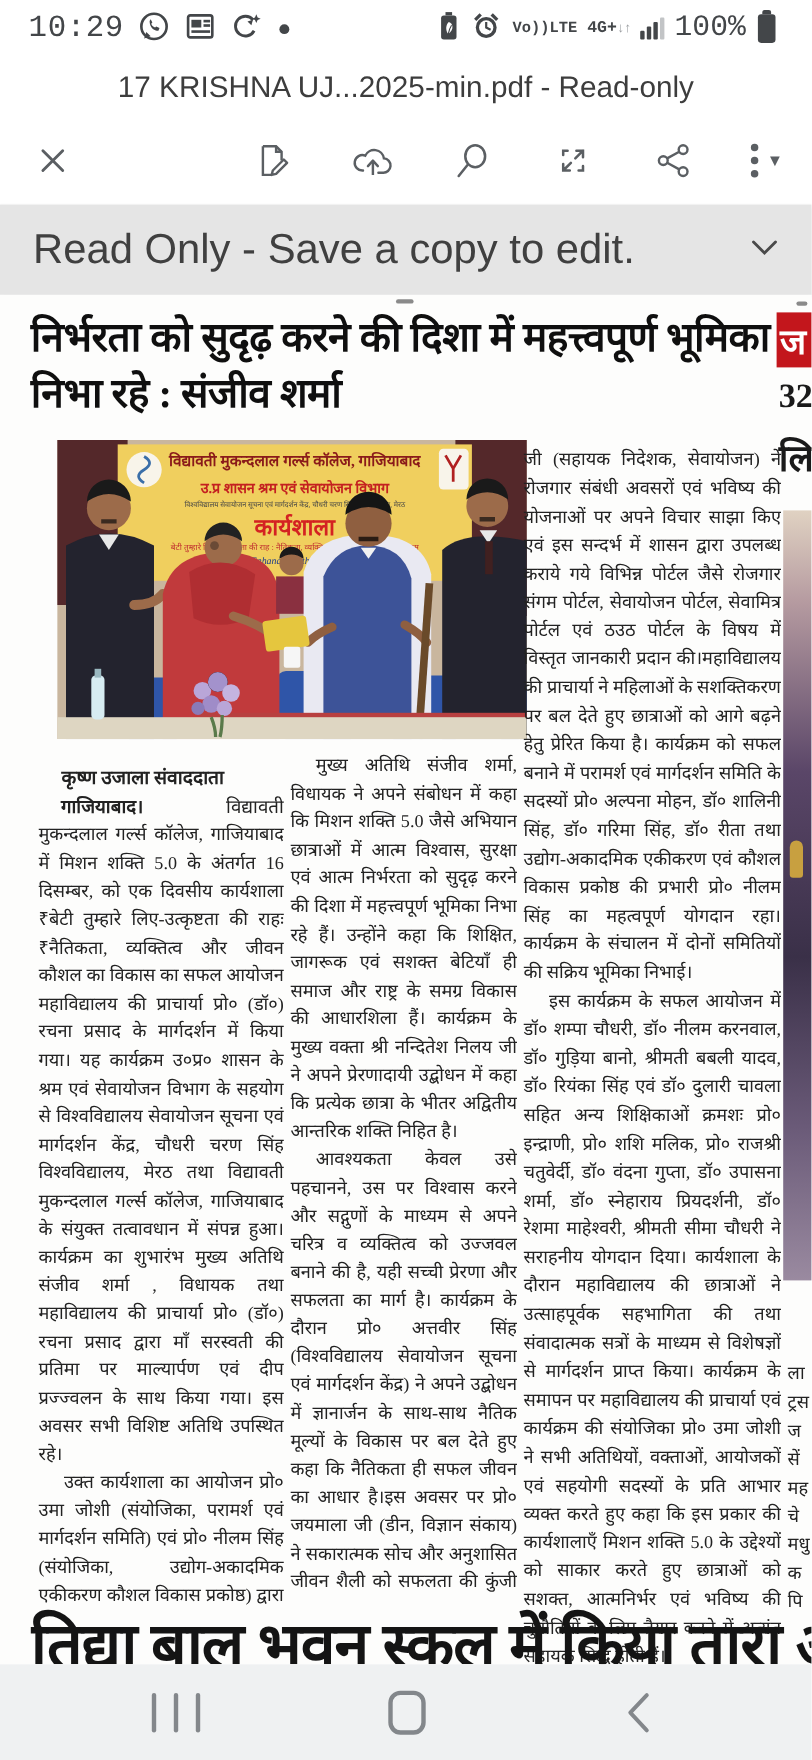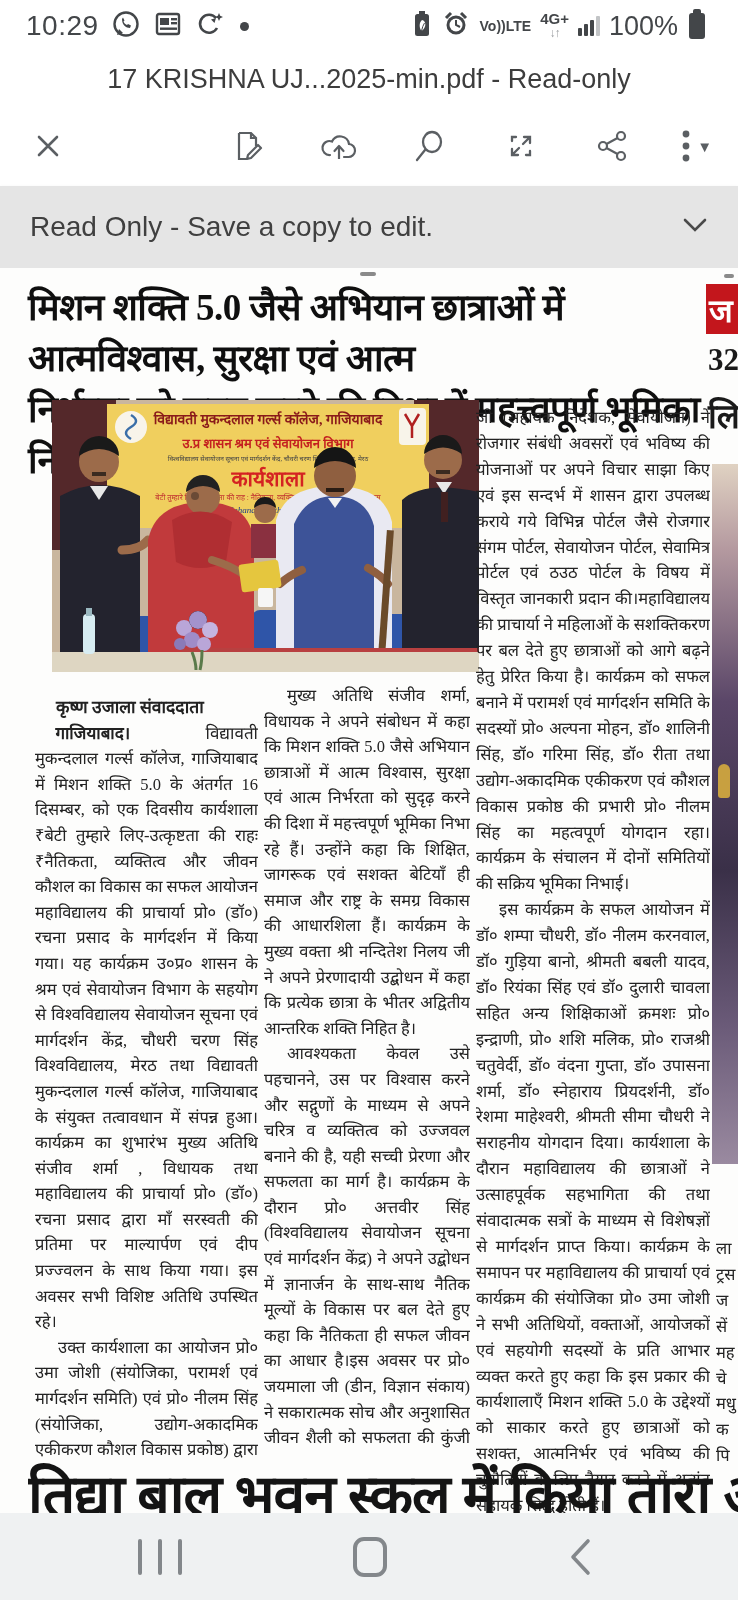--- a/index.html
+++ b/index.html
@@ -1,27 +1,27 @@
 <!DOCTYPE html>
 <html><head>
 <meta charset="utf-8">
 <style>
   html,body{margin:0;padding:0;background:#fff;}
   .screen{position:relative;width:738px;height:1600px;overflow:hidden;background:#fff;
           font-family:"Liberation Sans",sans-serif;color:#3c3c3c;}
 
   
   .status-bar{position:absolute;top:0;left:0;width:731px;height:52px;display:flex;align-items:center;
-              padding:0 26px;box-sizing:border-box;color:#434649;}
+              padding:0 26px;box-sizing:border-box;color:#434649;font-family:Liberation Mono, monospace;}
   .status-time{font-size:28px;letter-spacing:.5px;}
   .sb-left{display:flex;align-items:center;gap:13px;margin-left:12px;}
   .sb-right{display:flex;align-items:center;gap:9px;margin-left:auto;}
   .sb-dot{width:9px;height:9px;border-radius:50%;background:#434649;margin-left:2px;}
   .volte{display:flex;line-height:13px;font-size:14px;font-weight:700;}
-  .net4g{display:flex;flex-direction:column;align-items:center;line-height:14px;}
+  .net4g{display:flex;flex-direction:row;align-items:center;line-height:14px;}
   .net4g .t{font-size:15px;font-weight:700;}
   .net4g .a{font-size:12px;color:#9a9da0;letter-spacing:-1px;}
   .sig{display:flex;align-items:flex-end;gap:2px;height:20px;}
   .sig i{display:block;width:4px;background:#434649;border-radius:1px;}
   .sig i:nth-child(1){height:8px}.sig i:nth-child(2){height:12px}
   .sig i:nth-child(3){height:16px}.sig i:nth-child(4){height:20px;background:#c2c4c6}
   .pct{font-size:27px;}
   .batt{width:16px;height:26px;background:#434649;border-radius:3px;position:relative;margin-left:2px;}
   .batt:before{content:"";position:absolute;top:-4px;left:4px;width:8px;height:4px;background:#434649;border-radius:2px 2px 0 0;}
 
@@ -34,21 +34,21 @@
            padding:0 26px;box-sizing:border-box;color:#5b5f63;}
   .tb-group{display:flex;align-items:center;gap:47px;margin-left:auto;}
   .tb-btn{display:flex;align-items:center;justify-content:center;width:44px;height:44px;}
   .overflow-wrap{display:flex;align-items:center;gap:6px;}
   .caret{font-size:15px;color:#5b5f63;}
 
   
   .ro-banner{position:absolute;top:186px;left:0;width:738px;height:82px;background:#e5e5e5;
              display:flex;align-items:center;padding:0 30px;box-sizing:border-box;
              box-shadow:0 2px 4px rgba(0,0,0,.12);}
-  .ro-banner .txt{font-size:28px;color:#404040;}
+  .ro-banner .txt{font-size:38px;color:#404040;}
   .ro-banner .chev{margin-left:auto;}
 
   
   .pdf-page{position:absolute;top:268px;left:0;width:738px;height:1245px;background:#fdfdfc;
             font-family:"Liberation Serif",serif;color:#1c1c1c;overflow:hidden;}
   .artifact{position:absolute;height:4px;background:#8a8a8a;border-radius:2px;}
 
   .headline{position:absolute;left:28px;top:14px;width:678px;font-size:37px;line-height:51px;
             font-weight:700;color:#0f0f0f;letter-spacing:-.5px;}
   .side-badge{position:absolute;left:706px;top:16px;width:32px;height:50px;background:#c3161c;color:#fff;
@@ -224,21 +224,20 @@
           <path d="M3 3 L13 13 L23 3" fill="none" stroke="#4a4a4a" stroke-width="2.6" stroke-linecap="round"></path>
         </svg>
     </span>
   </div>
 
   <div class="pdf-page">
     <div class="artifact" style="left:360px;top:4px;width:16px;"></div>
     <div class="artifact" style="left:724px;top:6px;width:10px;"></div>
 
     <div class="headline">
-      <div>मिशन शक्ति 5.0 जैसे अभियान छात्राओं में आत्मविश्वास, सुरक्षा एवं आत्म</div>
       <div>निर्भरता को सुदृढ़ करने की दिशा में महत्त्वपूर्ण भूमिका निभा रहे : संजीव शर्मा</div>
     </div>
 
     <div class="side-badge">ज</div>
     <div class="side-num">32</div>
     <div class="side-li">लि</div>
 
     <div class="photo">
       <svg width="427" height="272" viewBox="0 0 427 272">
         <rect x="0" y="0" width="427" height="272" fill="#c9b69e"></rect>

